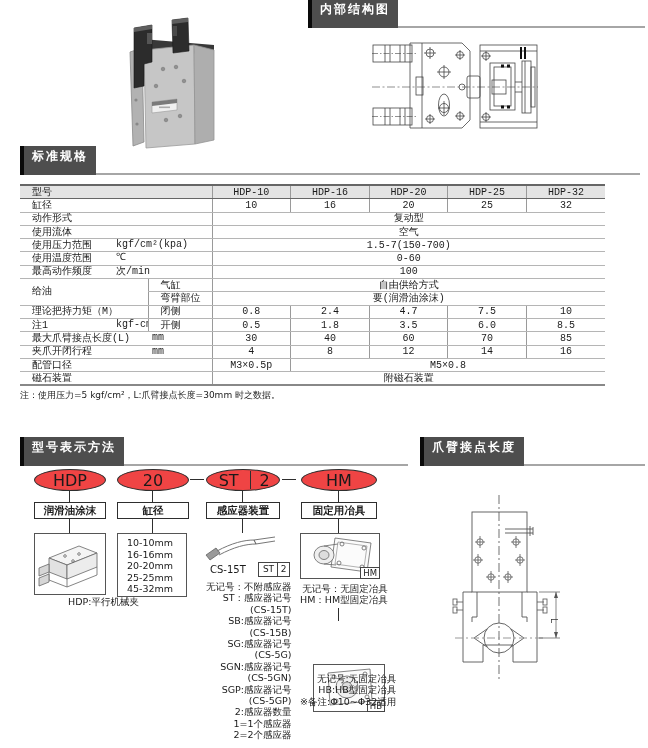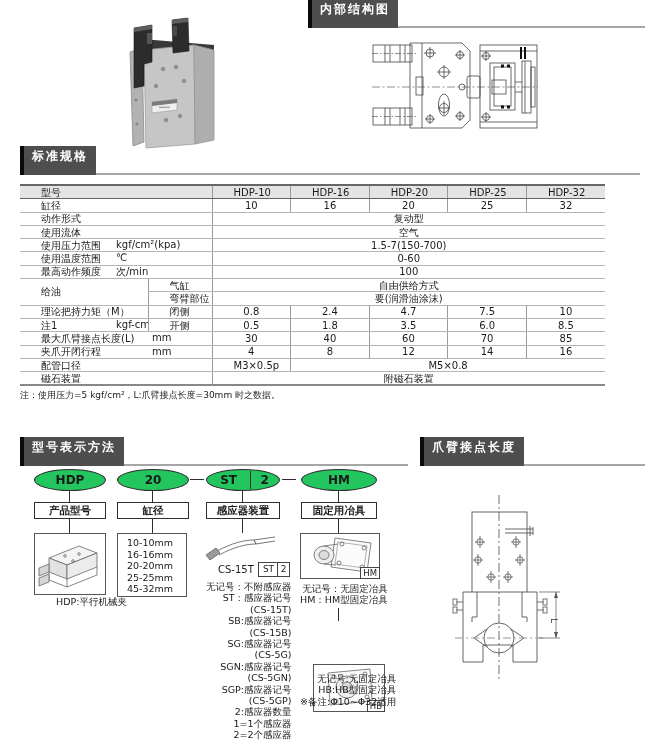--- a/index.html
+++ b/index.html
@@ -8,34 +8,34 @@
 
   
   .sec-hdr{position:absolute;display:flex;align-items:flex-end;}
   .sec-hdr .hbox{background:#4e4e4e;color:#fff;font-weight:bold;font-size:12px;
                  padding:2px 8px 10px 8px;border-left:4px solid #0a0a0a;letter-spacing:2px;white-space:nowrap;}
   .sec-hdr .rule{flex:1;height:2px;background:#a6a6a6;}
 
   
   #spec-table{position:absolute;left:20px;top:184px;width:585px;border-collapse:collapse;
               table-layout:fixed;font-size:10px;border-top:2px solid #666;}
-  #spec-table td{border-bottom:1px solid #b5b5b5;padding:0 21px;height:12.3px;line-height:11px;
-                 text-align:center;overflow:hidden;white-space:nowrap;}
+  #spec-table td{border-bottom:1px solid #b5b5b5;padding:0 12px;height:12.3px;line-height:11px;
+                 text-align:center;overflow:hidden;white-space:nowrap;font-family:Liberation Mono, monospace;}
   #spec-table td.lab{text-align:left;position:relative;}
   #spec-table tr.head td{background:#e4e4e4;border-bottom:1.5px solid #666;font-weight:normal;}
   #spec-table .bl{border-left:1px solid #9a9a9a;}
   #spec-table tr.last td{border-bottom:2px solid #888;}
   .unit{position:absolute;left:96px;top:0;}
   .unit2{position:absolute;left:132px;top:0;}
   #spec-note{position:absolute;left:20px;top:389px;font-size:9px;color:#222;}
 
   
   .oval{position:absolute;height:20px;border:1.5px solid #2e2e2e;border-radius:50%;
         display:flex;align-items:center;justify-content:center;
-        font-size:12px;font-weight:bold;background:#22c55e;}
+        font-size:16px;font-weight:normal;background:#ef4444;}
   .oval .odiv{position:absolute;left:60%;top:1px;bottom:1px;border-left:1px solid #2e2e2e;}
   .oval .lhalf{position:absolute;left:0;width:60%;text-align:center;}
   .oval .rhalf{position:absolute;left:60%;width:40%;text-align:center;}
   .dash{position:absolute;border-top:1.5px solid #2e2e2e;}
   .conn{position:absolute;border-left:1px solid #2e2e2e;}
   .fbox{position:absolute;height:15px;border:1px solid #2e2e2e;display:flex;align-items:center;
         justify-content:center;font-size:10.5px;font-weight:bold;background:#fff;}
   .imgbox{position:absolute;border:1px solid #555;background:#fff;}
   .cornertag{position:absolute;right:-1px;bottom:-1px;border:1px solid #444;font-size:8.5px;
              line-height:10px;padding:0 2px;background:#fff;}
@@ -286,21 +286,21 @@
     <span class="rhalf">2</span>
   </div>
   <div class="dash" style="left:282px;top:479px;width:14px;"></div>
   <div class="oval" style="left:301px;top:469px;width:74px;">HM</div>
 
   <div class="conn" style="left:69px;top:490px;height:12px;"></div>
   <div class="conn" style="left:152px;top:490px;height:12px;"></div>
   <div class="conn" style="left:242px;top:490px;height:12px;"></div>
   <div class="conn" style="left:338px;top:490px;height:12px;"></div>
 
-  <div class="fbox" style="left:34px;top:502px;width:70px;">产品型号</div>
+  <div class="fbox" style="left:34px;top:502px;width:70px;">润滑油涂沫</div>
   <div class="fbox" style="left:117px;top:502px;width:70px;">缸径</div>
   <div class="fbox" style="left:206px;top:502px;width:72px;">感应器装置</div>
   <div class="fbox" style="left:301px;top:502px;width:74px;">固定用冶具</div>
 
   <div class="conn" style="left:69px;top:519px;height:14px;"></div>
   <div class="conn" style="left:152px;top:519px;height:14px;"></div>
   <div class="conn" style="left:242px;top:519px;height:14px;"></div>
   <div class="conn" style="left:338px;top:519px;height:14px;"></div>
 
   <div class="imgbox" style="left:34px;top:533px;width:70px;height:60px;">
@@ -313,39 +313,39 @@
         <line x1="32" y1="45" x2="32" y2="53"></line>
       <line x1="14" y1="46" x2="32" y2="53"></line>
         <line x1="32" y1="53" x2="62" y2="41"></line>
       <polygon points="4,34 14,30 14,38 4,42" fill="#d6d6d6"></polygon>
       <polygon points="4,44 14,40 14,48 4,52" fill="#d6d6d6"></polygon>
       <circle cx="30" cy="22" r="1.3"></circle>
         <circle cx="44" cy="20" r="1.3"></circle>
         <circle cx="38" cy="27" r="1.3"></circle>
     </svg>
   </div>
-  <div class="cap" style="left:28px;top:596px;padding-left:28px;">HDP:平行机械夹</div>
+  <div class="cap" style="left:40px;top:596px;padding-left:28px;">HDP:平行机械夹</div>
 
   <div class="imgbox" style="left:117px;top:533px;width:70px;height:64px;padding:3px 0 0 9px;box-sizing:border-box;font-size:9.5px;line-height:11.5px;">
     <div>10-10mm</div>
     <div>16-16mm</div>
     <div>20-20mm</div>
     <div>25-25mm</div>
     <div>45-32mm</div>
   </div>
 
   <div style="position:absolute;left:204px;top:532px;">
     <svg width="74" height="30" viewBox="0 0 74 30" fill="none" stroke="#777" stroke-width="1">
       <polygon points="2,23 12,16 16,21 6,28" fill="#9a9a9a" stroke="#555" stroke-width="0.7"></polygon>
       <path d="M13,19 C28,11 40,8 50,8 L71,5"></path>
       <path d="M15,23 C30,15 42,12 52,12 L71,9"></path>
       <line x1="50" y1="8" x2="52" y2="12" stroke="#555"></line>
     </svg>
   </div>
-  <div class="cap" style="left:218px;top:564px;font-size:10px;">CS-15T</div>
+  <div class="cap" style="left:210px;top:564px;font-size:10px;">CS-15T</div>
   <div class="tagbox" style="left:258px;top:562px;width:19px;height:13px;">ST</div>
   <div class="tagbox" style="left:277px;top:562px;width:11px;height:13px;">2</div>
   <div class="small-lines" style="left:206px;top:581px;">
     <div>无记号：不附感应器</div>
     <div>ST：感应器记号</div>
     <div>(CS-15T)</div>
     <div>SB:感应器记号</div>
     <div>(CS-15B)</div>
     <div>SG:感应器记号</div>
     <div>(CS-5G)</div>

